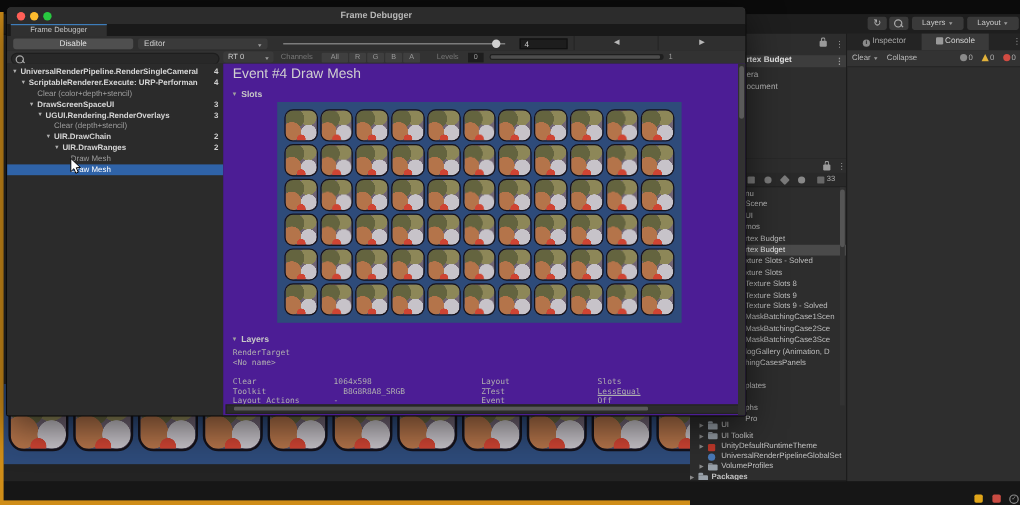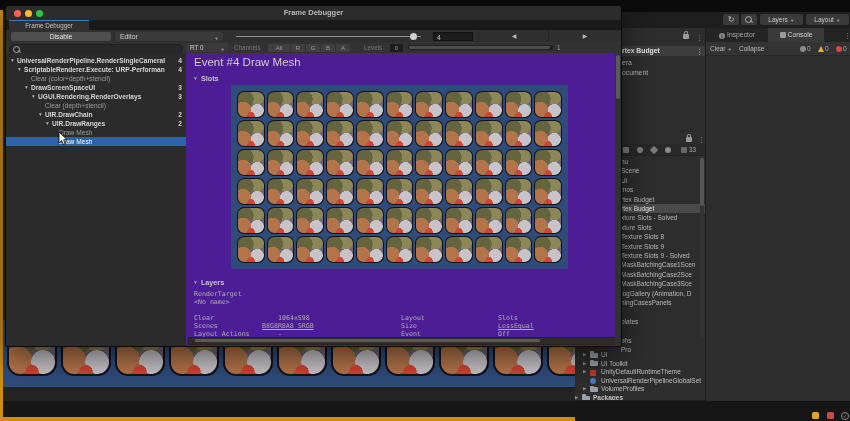--- a/index.html
+++ b/index.html
@@ -483,23 +483,23 @@
           <div class="tile"></div>
         </div>
       <div class="foldrow" style="left:7px;top:225px;"><span class="f">▼</span><span>Layers</span></div>
       <div class="dtext" style="left:8px;top:237px;">RenderTarget</div>
       <div class="dtext" style="left:8px;top:245px;">&lt;No name&gt;</div>
       <div id="fd-details-rows">
           <div class="dtext" style="left: 8px; top: 261px;">Clear</div>
           <div class="dtext" style="left: 92px; top: 261px;">1064x598</div>
           <div class="dtext" style="left: 215px; top: 261px;">Layout</div>
           <div class="dtext" style="left: 312px; top: 261px;">Slots</div>
-          <div class="dtext" style="left: 8px; top: 269px;">Scenes</div>
-          <div class="dtext" style="left: 76px; top: 269px; text-decoration: underline;">B8G8R8A8_SRGB</div>
-          <div class="dtext" style="left: 215px; top: 269px;">Size</div>
+          <div class="dtext" style="left: 8px; top: 269px;">Toolkit</div>
+          <div class="dtext" style="left: 100px; top: 269px;">B8G8R8A8_SRGB</div>
+          <div class="dtext" style="left: 215px; top: 269px;">ZTest</div>
           <div class="dtext" style="left: 312px; top: 269px; text-decoration: underline;">LessEqual</div>
           <div class="dtext" style="left: 8px; top: 277px;">Layout Actions</div>
           <div class="dtext" style="left: 92px; top: 277px;">-</div>
           <div class="dtext" style="left: 215px; top: 277px;">Event</div>
           <div class="dtext" style="left: 312px; top: 277px;">Off</div>
         </div>
       <div id="fd-hscroll">
           <i></i>
         </div>
     </div>

